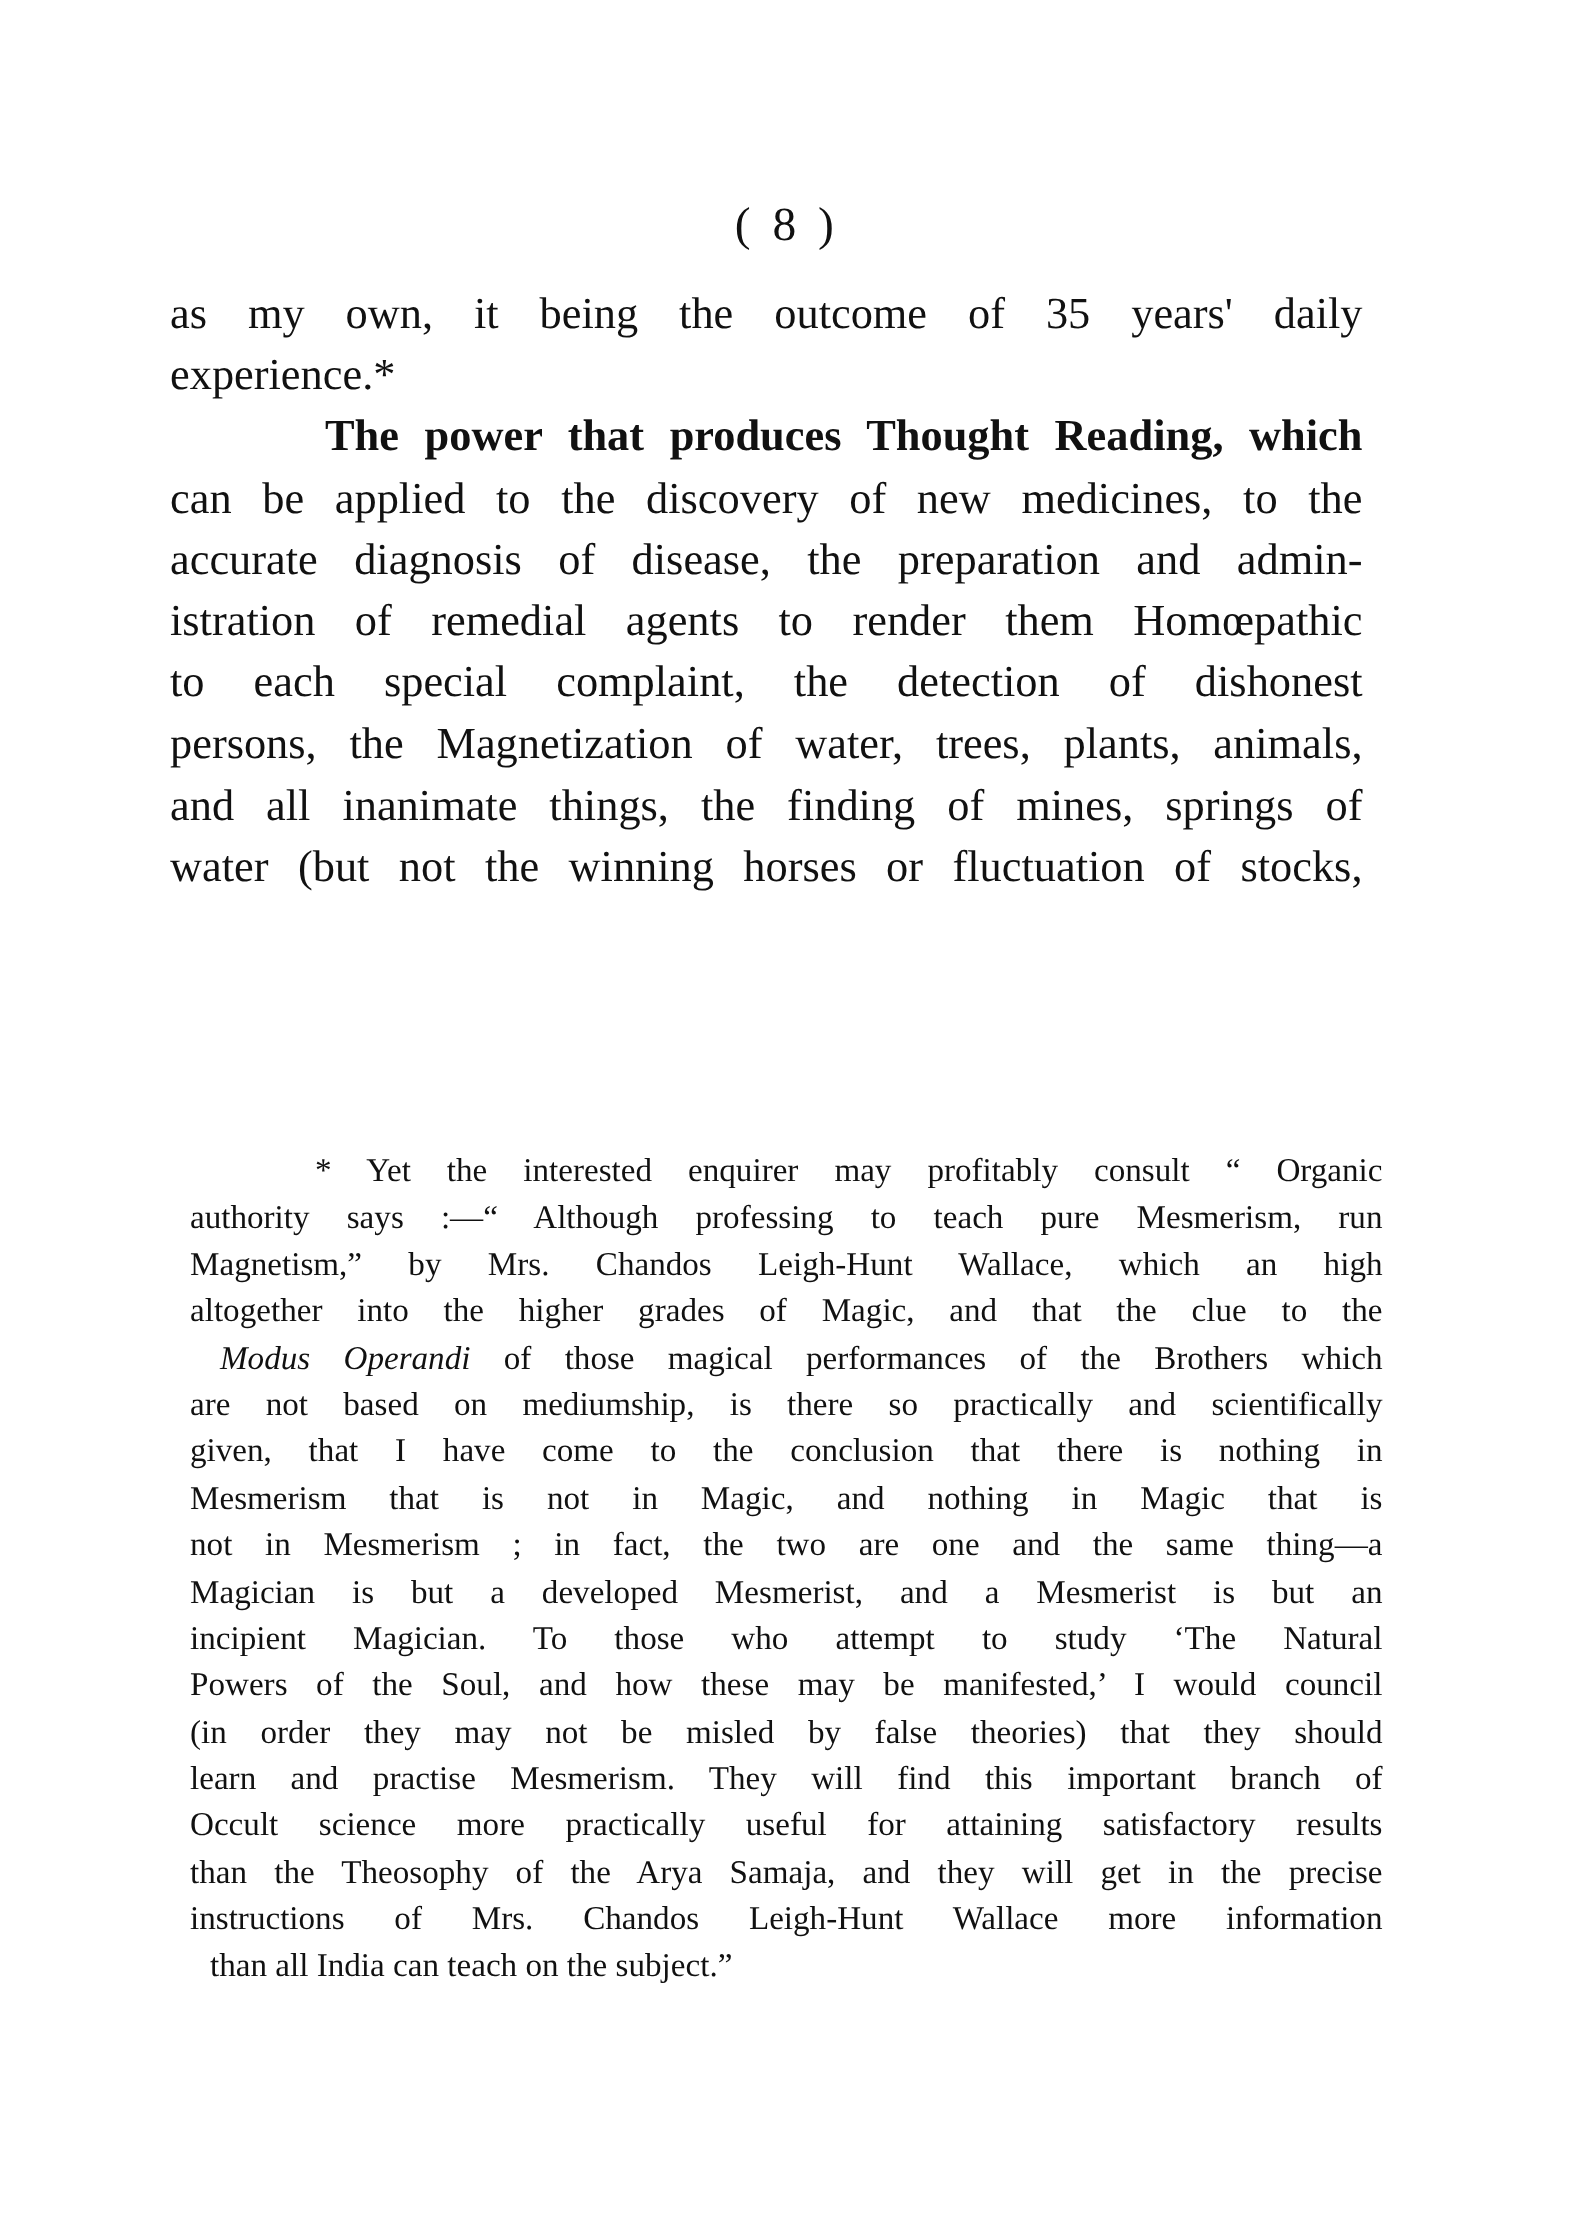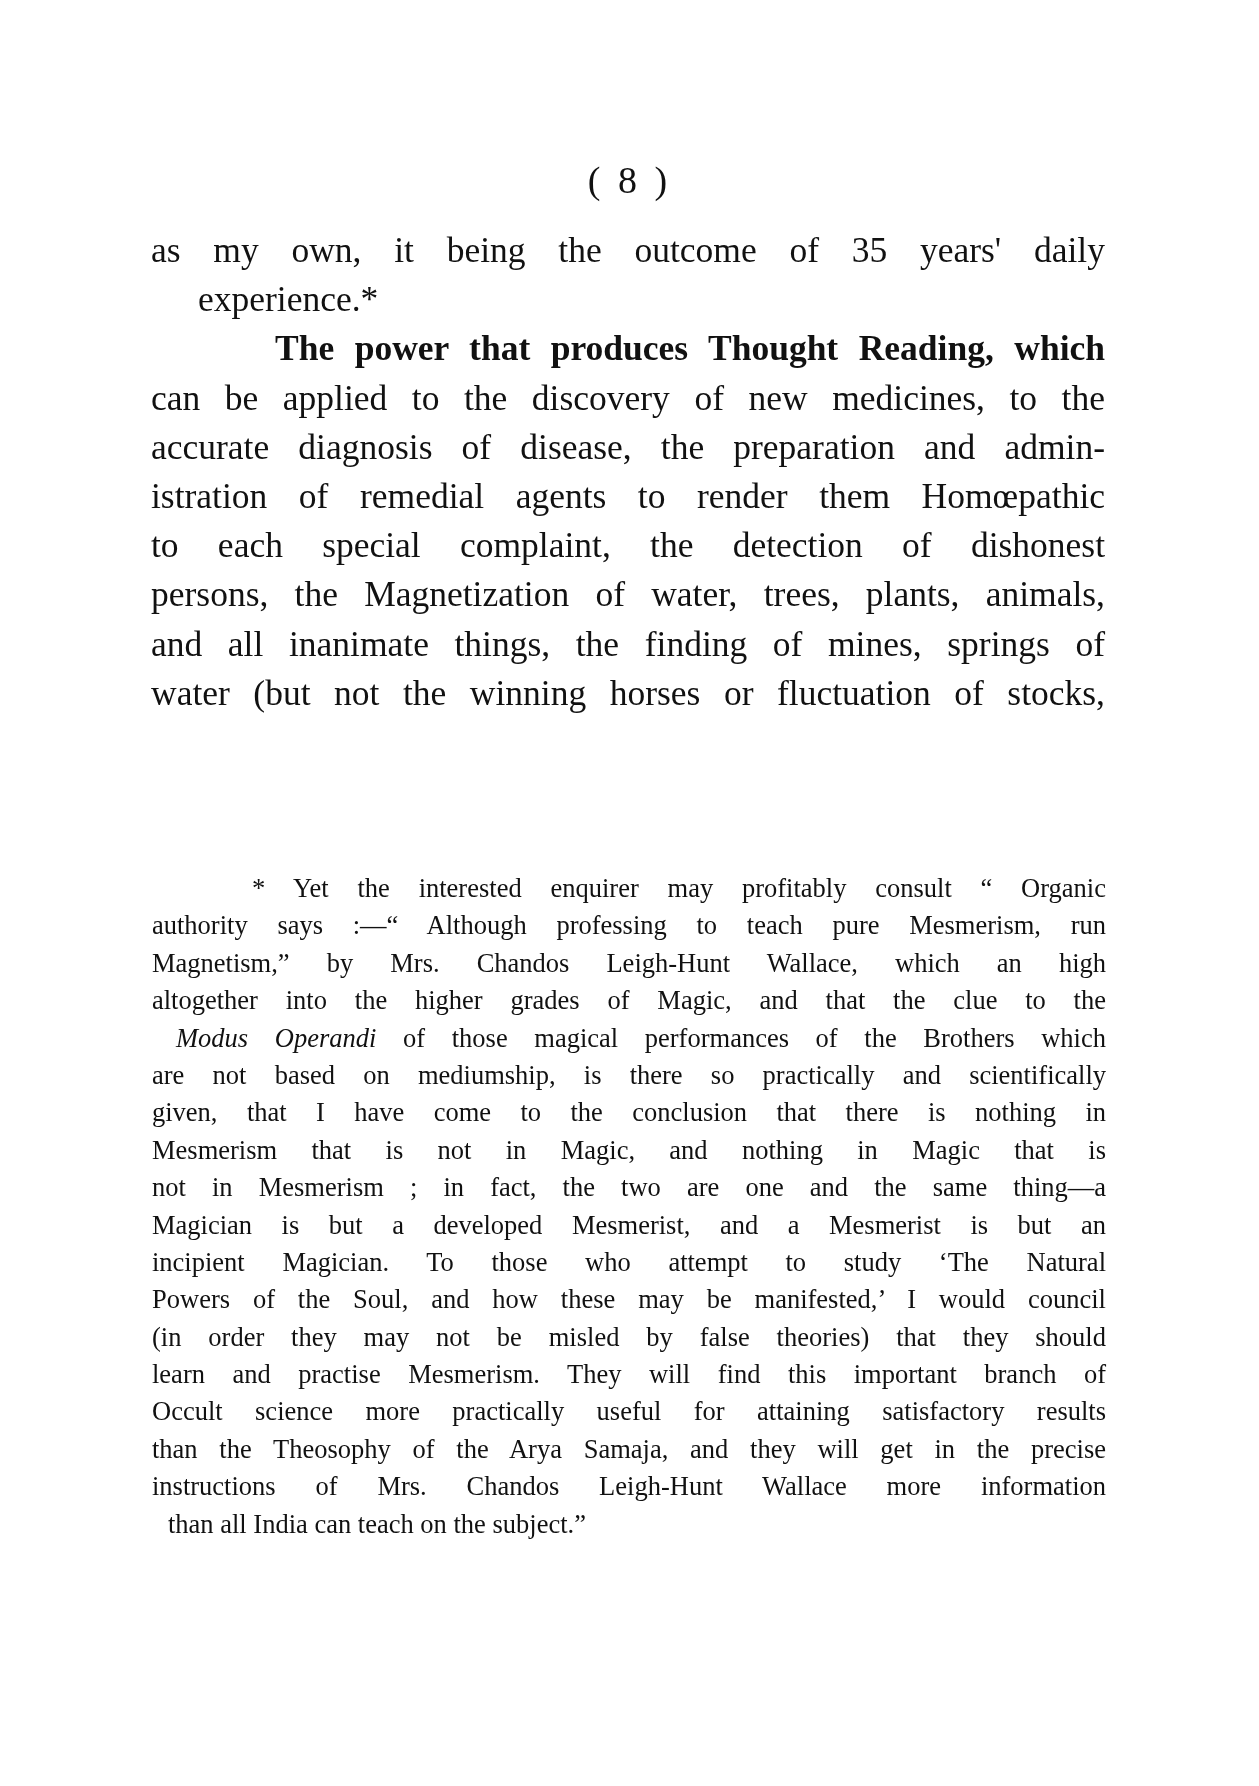--- a/index.html
+++ b/index.html
@@ -20,37 +20,37 @@
       top: 158px;
       left: 0;
       width: 1259px;
       text-align: center;
       font-size: 38px;
       letter-spacing: 4px;
     }
     .body-text {
       position: absolute;
       top: 226px;
-      left: 151px;
+      left: 136px;
       width: 954px;
     }
     .line {
       display: block;
       font-size: 35.5px;
       line-height: 49.2px;
       height: 49.2px;
       white-space: nowrap;
       text-align: justify;
       text-align-last: justify;
     }
-    .line.last { text-align-last: left; margin-left: 47px; }
+    .line.last { text-align-last: left; }
     .line.indent { padding-left: 124px; font-weight: bold; }
     .footnote {
       position: absolute;
-      top: 870px;
+      top: 918px;
       left: 152px;
       width: 954px;
     }
     .fline {
       display: block;
       font-size: 26.5px;
       line-height: 37.4px;
       height: 37.4px;
       white-space: nowrap;
       text-align: justify;

